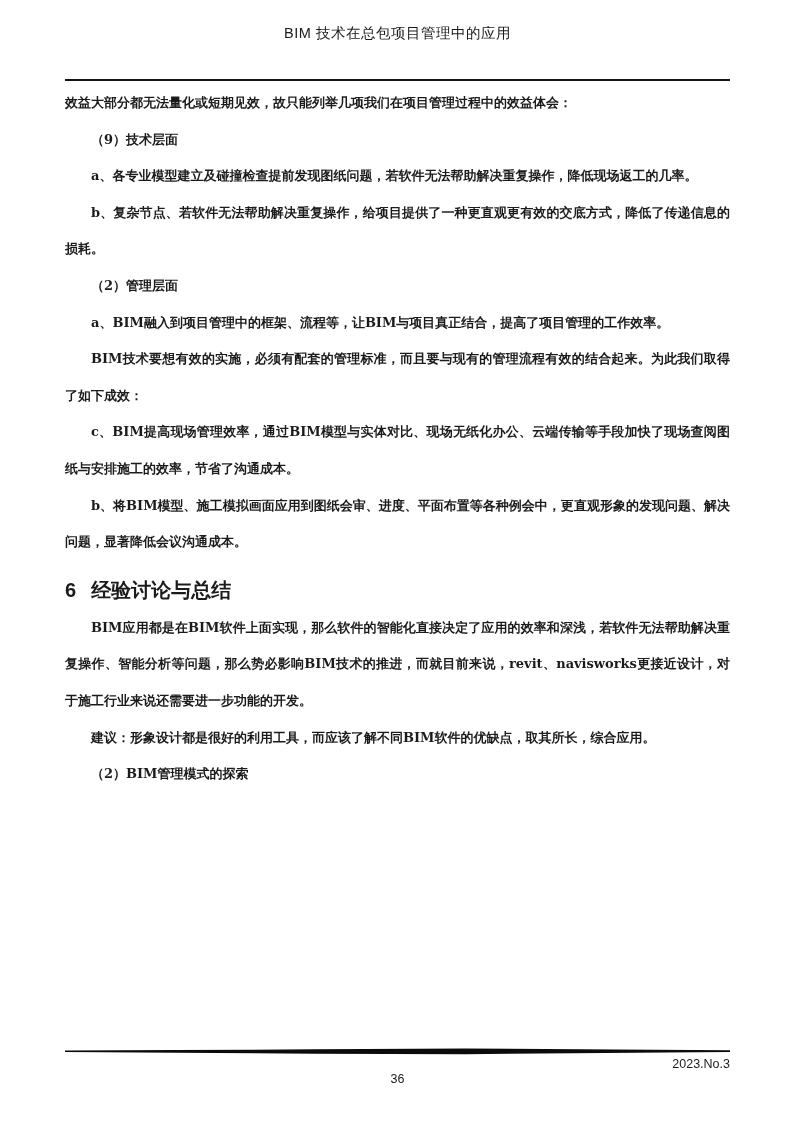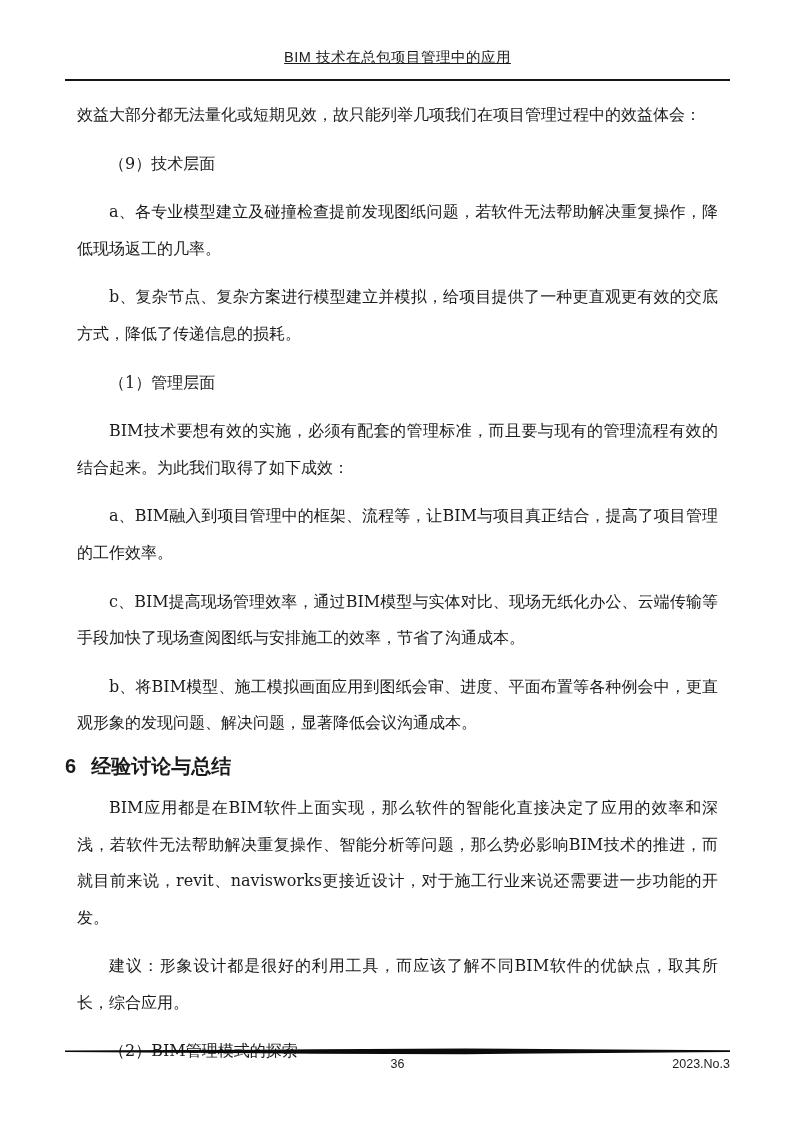--- a/index.html
+++ b/index.html
@@ -20,50 +20,50 @@
     color: var(--text);
   }
   
   .header {
     position: absolute;
     top: 0;
     left: 65px;
     width: 665px;
     height: 81px;
     display: flex;
-    align-items: flex-end;
+    align-items: center;
     justify-content: center;
     border-bottom: 2px solid var(--rule);
     padding-bottom: 12px;
-    text-decoration: underline;
   }
   .header-title {
     font-family: "Liberation Sans", "DejaVu Sans", sans-serif;
     font-size: 14.5px;
     letter-spacing: 0.5px;
     color: var(--text);
     white-space: nowrap;
   }
   
   .content {
     position: absolute;
     top: 85px;
     left: 65px;
     width: 665px;
   }
   .content p {
-    margin: 12px;
-    font-size: 16px;
+    margin: 0;
+    font-size: 13px;
     line-height: 36.6px;
     text-align: justify;
     text-indent: 2em;
+    font-weight: bold;
   }
   .content p.no-indent { text-indent: 0; }
   .section-heading {
-    margin: 2px 0 8px 0;
+    margin: 17px 0 8px 0;
     font-family: "Liberation Sans", "DejaVu Sans", sans-serif;
     font-weight: bold;
     font-size: 20px;
     line-height: 24px;
     color: var(--text);
     text-indent: 0;
   }
   .sec-num { display: inline-block; margin-right: 15px; }
   
   .footer {
@@ -77,45 +77,45 @@
     position: relative;
     height: 18px;
     font-family: "Liberation Sans", "DejaVu Sans", sans-serif;
     font-size: 12.5px;
     color: var(--text);
   }
   .page-num {
     position: absolute;
     left: 50%;
     transform: translateX(-50%);
-    top: 1px;
+    top: 16px;
   }
   .issue {
     position: absolute;
     right: 0;
     top: 1px;
   }
 </style>
 </head>
 <body>
 
 <div class="page">
 
   <div class="header">
     <div class="header-title">BIM 技术在总包项目管理中的应用</div>
   </div>
 
   <div class="content">
     <p class="no-indent">效益大部分都无法量化或短期见效，故只能列举几项我们在项目管理过程中的效益体会：</p>
     <p>（9）技术层面</p>
     <p>a、各专业模型建立及碰撞检查提前发现图纸问题，若软件无法帮助解决重复操作，降低现场返工的几率。</p>
-    <p>b、复杂节点、复杂方案进行模型建立并模拟，给项目提供了一种更直观更有效的交底方式，降低了传递信息的损耗。</p>
-    <p>（1）管理层面</p>
+    <p>b、复杂节点、若软件无法帮助解决重复操作，给项目提供了一种更直观更有效的交底方式，降低了传递信息的损耗。</p>
+    <p>（2）管理层面</p>
+    <p>a、BIM融入到项目管理中的框架、流程等，让BIM与项目真正结合，提高了项目管理的工作效率。</p>
     <p>BIM技术要想有效的实施，必须有配套的管理标准，而且要与现有的管理流程有效的结合起来。为此我们取得了如下成效：</p>
-    <p>a、BIM融入到项目管理中的框架、流程等，让BIM与项目真正结合，提高了项目管理的工作效率。</p>
     <p>c、BIM提高现场管理效率，通过BIM模型与实体对比、现场无纸化办公、云端传输等手段加快了现场查阅图纸与安排施工的效率，节省了沟通成本。</p>
     <p>b、将BIM模型、施工模拟画面应用到图纸会审、进度、平面布置等各种例会中，更直观形象的发现问题、解决问题，显著降低会议沟通成本。</p>
 
     <h2 class="section-heading">
       <span class="sec-num">6</span><span>经验讨论与总结</span>
     </h2>
 
     <p>BIM应用都是在BIM软件上面实现，那么软件的智能化直接决定了应用的效率和深浅，若软件无法帮助解决重复操作、智能分析等问题，那么势必影响BIM技术的推进，而就目前来说，revit、navisworks更接近设计，对于施工行业来说还需要进一步功能的开发。</p>
     <p>建议：形象设计都是很好的利用工具，而应该了解不同BIM软件的优缺点，取其所长，综合应用。</p>
     <p>（2）BIM管理模式的探索</p>

